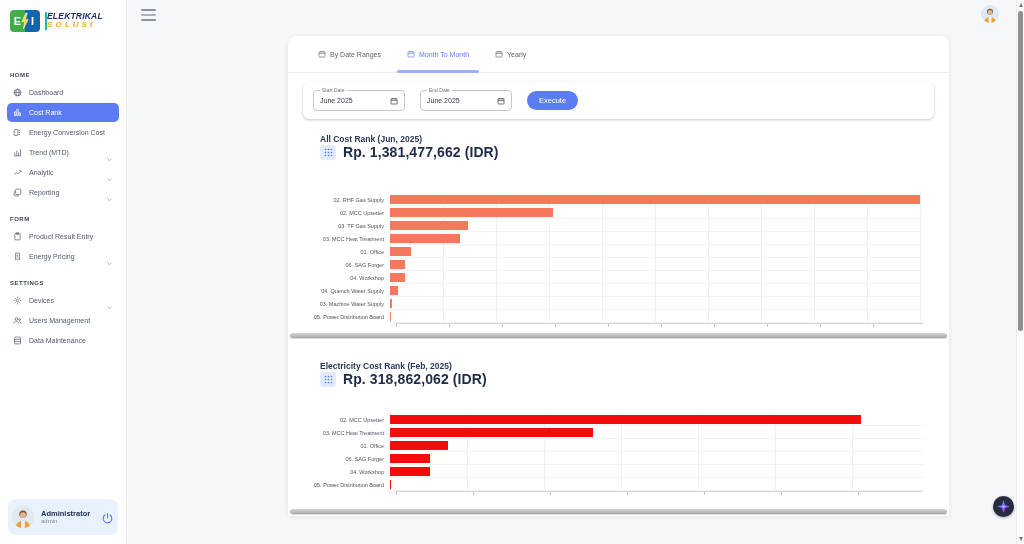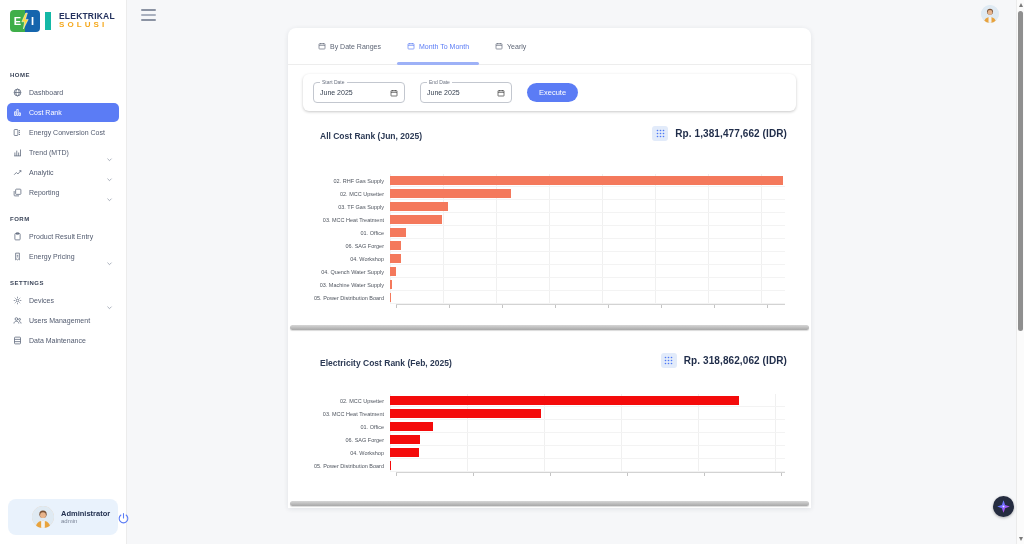--- a/index.html
+++ b/index.html
@@ -6,72 +6,72 @@
   html,body { width:1024px; height:544px; overflow:hidden; }
   body { background:#f6f7f9; position:relative; }
 
   
   .sidebar { position:absolute; left:0; top:0; width:127px; height:544px; background:#ffffff; border-right:1px solid #ececec; z-index:5; }
   .logo { display:flex; align-items:center; gap:5px; padding:10px 8px 6px 10px; }
   .logo-badge { width:30px; height:22px; border-radius:4px; overflow:hidden; display:flex; position:relative; flex-shrink:0; }
   .logo-badge .lb-left { width:15px; background:#3fae49; color:#fff; font-weight:bold; font-size:11px; display:flex; align-items:center; justify-content:center; }
   .logo-badge .lb-right { width:15px; background:#1565ad; color:#fff; font-weight:bold; font-size:11px; display:flex; align-items:center; justify-content:center; }
   .logo-bolt { position:absolute; left:11px; top:2px; width:8px; height:18px; }
-  .logo-text { border-left:6px solid #14b8a6; padding-left:8px; line-height:1.05; }
+  .logo-text { border-left:2px solid #14b8a6; padding-left:0; line-height:1.05;font-style:italic; }
   .logo-line1 { font-size:8.5px; font-weight:bold; color:#23315e; letter-spacing:.2px; }
   .logo-line2 { font-size:8px; font-weight:bold; color:#f5a81c; letter-spacing:3.1px; }
   .side-section-header { font-size:6px; font-weight:bold; color:#3a4458; letter-spacing:.5px; padding:8px 0 4px 10px; }
   .side-item { display:flex; align-items:center; gap:7px; margin:1px 7px; padding:5px 6px 5px 6px; border-radius:5px; color:#515a6e; cursor:pointer; }
   .side-item .ic { width:9px; height:9px; flex-shrink:0; display:flex; align-items:center; justify-content:center; }
   .side-item .ic svg { stroke:#5a6478; }
   .side-item span.lbl { font-size:7px; white-space:nowrap; }
   .side-item .chev { margin-left:auto; width:7px; height:7px; }
   .side-item .chev svg { stroke:#8a92a3; }
   .side-item.active { background:#5b7cf5; color:#ffffff; }
   .side-item.active .ic svg { stroke:#ffffff; }
   .side-item.active span.lbl { color:#fff; }
-  .user-card { position:absolute; left:8px; right:8px; bottom:9px; background:#e9f2fc; border-radius:8px; padding:7px 24px; display:flex; align-items:center; gap:7px; }
+  .user-card { position:absolute; left:8px; right:8px; bottom:9px; background:#e9f2fc; border-radius:8px; padding:7px 4px; display:flex; align-items:center; gap:7px; }
   .user-avatar { width:22px; height:22px; border-radius:50%; background:#e8d8c8; overflow:hidden; flex-shrink:0; position:relative; }
   .user-meta { line-height:1.25; }
   .user-name { font-size:7.5px; font-weight:bold; color:#22304f; }
   .user-role { font-size:6px; color:#7c8698; }
   .power-btn { margin-left:auto; width:13px; height:13px; }
   .power-btn svg { stroke:#5b7cf5; }
 
   
   .hamburger { position:absolute; left:141px; top:9px; width:15px; height:12px; display:flex; flex-direction:column; justify-content:space-between; cursor:pointer; z-index:4; }
   .hamburger i { display:block; height:2px; background:#8b93a3; border-radius:1px; }
   .hamburger i:nth-child(2){ background:#aab1bf; }
   .top-avatar { position:absolute; right:25px; top:5px; width:18px; height:18px; border-radius:50%; background:#dfe9f2; overflow:hidden; z-index:4; cursor:pointer; }
 
   
-  .main-card { position:absolute; left:288px; top:28px; width:523px; height:480px; background:#ffffff; border-radius:8px 8px 0 0; box-shadow:0 1px 5px rgba(30,40,60,.10); }
+  .main-card { position:absolute; left:288px; top:36px; width:661px; height:480px; background:#ffffff; border-radius:8px 8px 0 0; box-shadow:0 1px 5px rgba(30,40,60,.10); }
 
   .tabbar { position:absolute; top:0; left:0; right:0; height:37px; border-bottom:1px solid #ededed; display:flex; align-items:center; padding-left:17px; }
   .tab { display:flex; align-items:center; gap:4px; height:100%; padding:0 13px; color:#5d6575; cursor:pointer; position:relative; }
   .tab .ic svg { stroke:#5d6575; }
   .tab span { font-size:7px; }
   .tab.active { color:#5b7cf5; }
   .tab.active .ic svg { stroke:#5b7cf5; }
   .tab.active::after { content:""; position:absolute; left:3px; right:3px; bottom:-1px; height:3px; border-radius:2px; background:#9db1f7; }
 
   .form-card { position:absolute; top:46px; left:15px; right:15px; height:37px; background:#fff; border-radius:6px; box-shadow:0 1px 3px rgba(0,0,0,.22); display:flex; align-items:center; gap:15px; padding:0 10px; }
   .datefield { position:relative; width:92px; height:21px; border:1px solid #c3c7cf; border-radius:4px; display:flex; align-items:center; padding:0 6px; cursor:pointer; background:#fff; }
   .datefield .legend { position:absolute; top:-4px; left:6px; background:#fff; padding:0 2px; font-size:5px; color:#6b7280; }
   .datefield .val { font-size:7px; color:#374151; }
   .datefield .cal { margin-left:auto; width:8px; height:8px; }
   .cal svg, .tab .ic svg { display:block; }
   .exec-btn { background:#5b7cf5; color:#fff; border:none; font-size:7.5px; padding:5px 12px; border-radius:10px; cursor:pointer; }
 
   .chart-section { position:absolute; left:0; right:0; }
-  .chart-head { display:flex; align-items:flex-end; justify-content:space-between; padding:0 24px 0 32px; }
+  .chart-head { display:flex; align-items:flex-start; justify-content:space-between; padding:0 24px 0 32px;flex-direction:column; }
   .chart-title { font-size:8.5px; font-weight:bold; color:#2b3954; }
   .chart-total { display:flex; align-items:center; gap:7px; }
   .apps-icon { width:16px; height:15px; background:#e2ebfa; border-radius:3px; display:flex; align-items:center; justify-content:center; cursor:pointer; }
-  .total-amount { font-size:10px; font-weight:bold; color:#1f2c49; letter-spacing:.1px; }
+  .total-amount { font-size:14px; font-weight:bold; color:#1f2c49; letter-spacing:.1px; }
 
   .chart-plot { padding:0 26px 0 15px; }
   .crow { display:flex; align-items:center; height:13px; }
   .crow .cat { width:87px; text-align:right; padding-right:6px; font-size:5.5px; color:#4f555f; white-space:nowrap; }
   .crow .track { flex:1; height:100%; position:relative; border-bottom:1px solid #f3f3f3;
       background-image:linear-gradient(to right, #f0f0f0 1px, transparent 1px); background-size:var(--tickw) 100%; }
   .crow .bar { position:absolute; left:0; top:2px; height:9px; }
   .caxis { margin-left:93px; height:4px; border-top:1px solid #d3d3d3;
       background-image:linear-gradient(to right, #c4c4c4 1px, transparent 1px); background-size:var(--tickw) 100%; }
 

